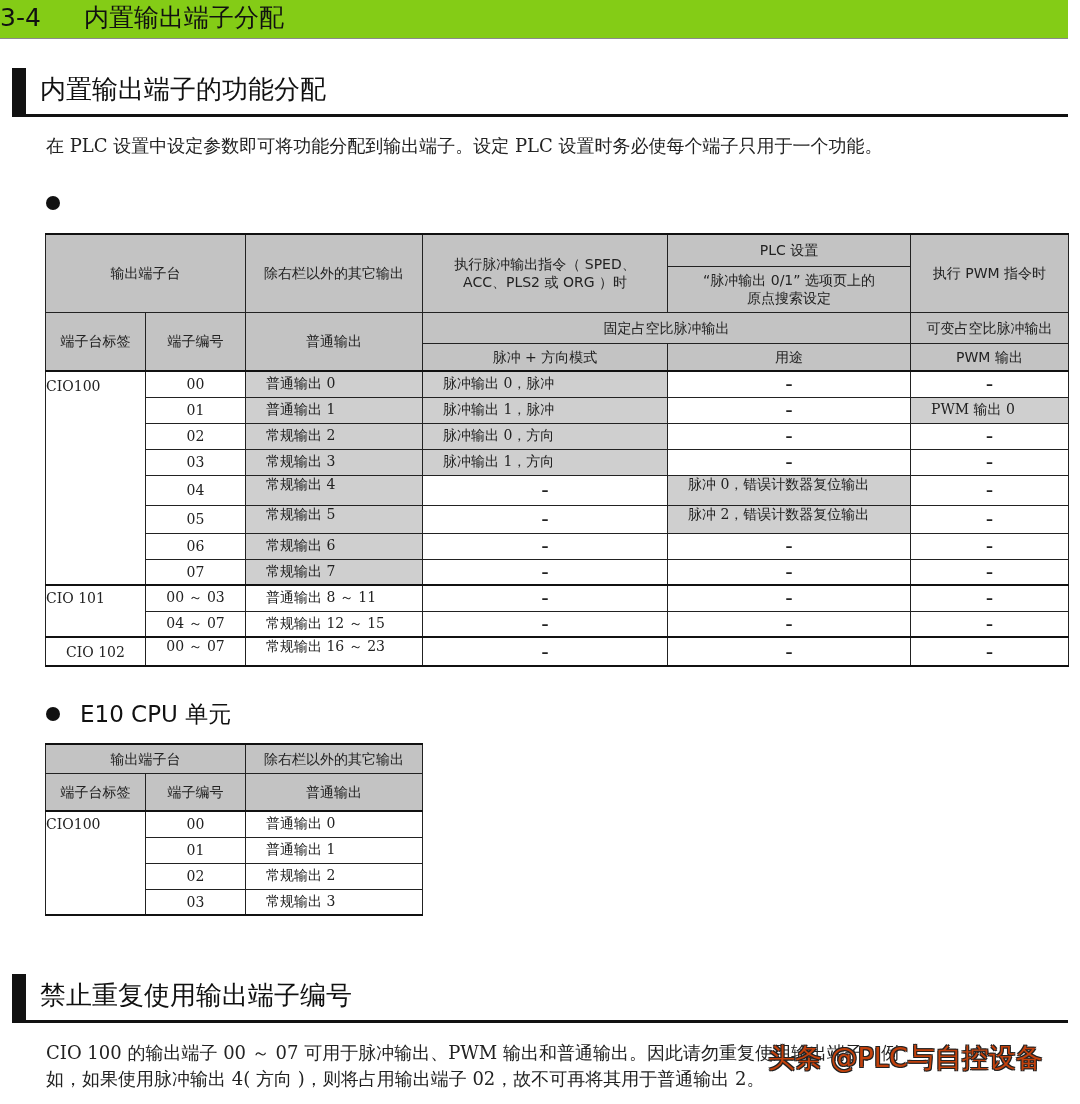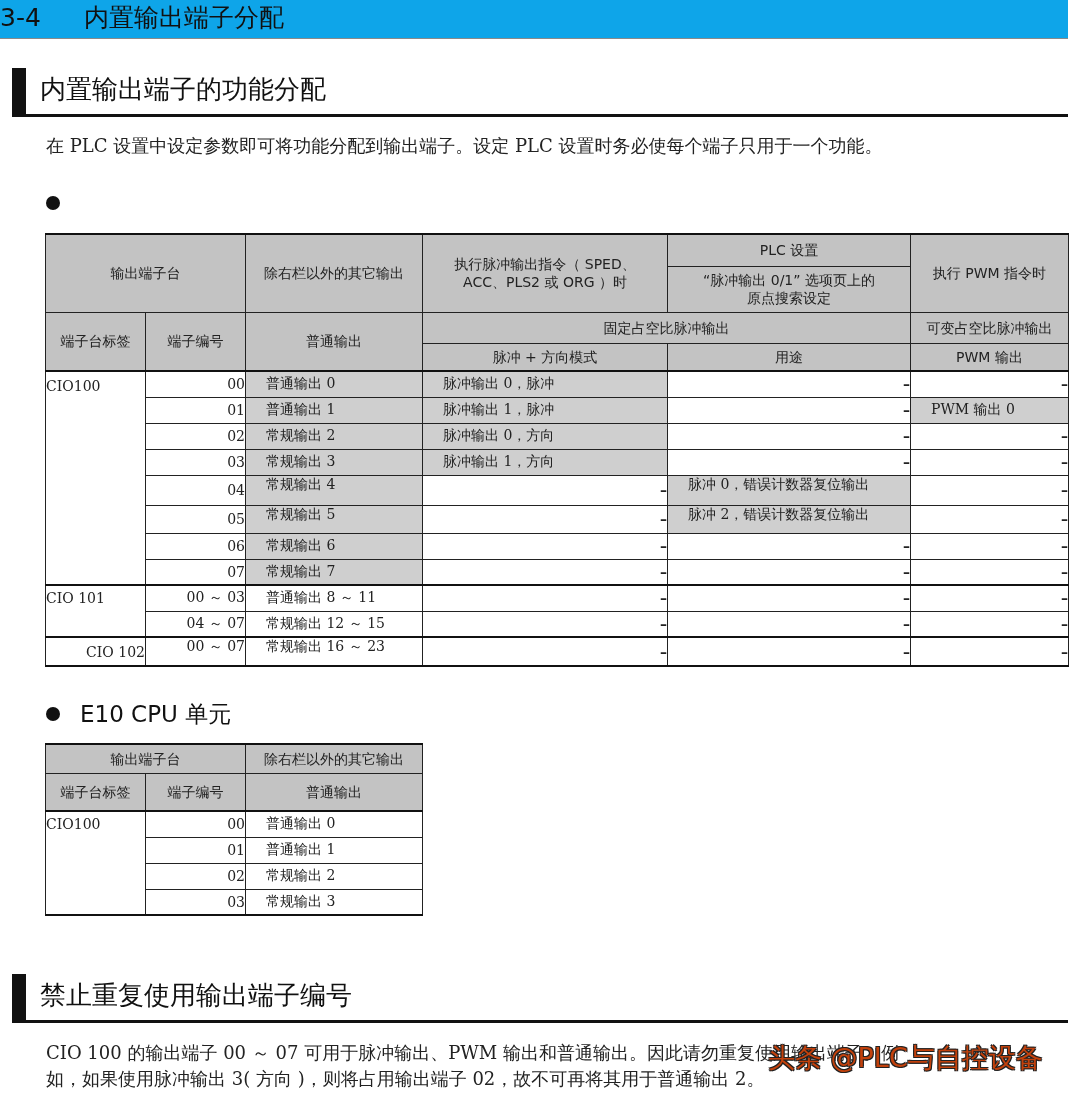--- a/index.html
+++ b/index.html
@@ -1,32 +1,32 @@
 <!DOCTYPE html>
 <html><head>
 <meta charset="utf-8">
 <style>
   html, body { margin:0; padding:0; background:#ffffff; }
   body { width:1080px; height:1104px; position:relative; overflow:hidden;
          font-family:"DejaVu Sans","Liberation Sans",sans-serif; color:#1a1a1a; }
-  .chapter-bar { position:absolute; left:0; top:0; width:1068px; height:38px; background:#0ea5e9;
+  .chapter-bar { position:absolute; left:0; top:0; width:1068px; height:38px; background:#84cc16;
                  border-bottom:1px solid #8a8a8a; }
   .chapter-bar span { position:absolute; left:0; top:2px; font-size:25px; line-height:32px; color:#111; white-space:pre; }
   .section-head { position:absolute; left:12px; width:1056px; height:50px; border-bottom:3px solid #111; }
   .section-head .mark { position:absolute; left:0; top:4px; width:14px; height:46px; background:#111; }
   .section-head .title { position:absolute; left:28px; top:8px; font-size:26px; line-height:34px; color:#111; }
   .para { position:absolute; left:46px; font-family:"DejaVu Serif","Liberation Serif",serif; font-size:18px; line-height:26px; color:#222; white-space:nowrap; }
   .bullet { position:absolute; left:46px; font-size:23px; line-height:30px; color:#111; white-space:nowrap; }
   .bullet .dot { display:inline-block; width:14px; height:14px; background:#111; border-radius:50%; margin-right:20px; vertical-align:middle; position:relative; top:-2px; }
 
   table.grid { position:absolute; border-collapse:collapse; table-layout:fixed; }
   table.grid td { border:1.5px solid #222; padding:0; font-size:14px; }
   table.grid td.h { background:#c3c3c3; text-align:center; font-family:"DejaVu Sans","Liberation Sans",sans-serif; font-size:14px; line-height:18px; color:#222; }
   table.grid td.b { font-family:"DejaVu Serif","Liberation Serif",serif; font-size:14px; color:#222; white-space:nowrap; }
-  table.grid td.c { text-align:right; }
+  table.grid td.c { text-align:center; }
   table.grid td.l { text-align:left; padding-left:20px; }
   table.grid td.g { background:#cfcfcf; }
   table.grid td.lab { vertical-align:top; padding-top:6px; border-bottom:none; }
   table.grid td.dash { font-weight:bold; }
   table.grid tr.top-thick td { border-top:2.5px solid #111; }
   table.grid tr.bottom-thick td { border-bottom:2.5px solid #111; }
   table.grid td.lab-end { border-bottom:2.5px solid #111; }
 
   .watermark { position:absolute; left:768px; top:1040px; font-size:27px; color:#c2410c; white-space:nowrap;
                text-shadow: -1px -1px 0 #222, 1px -1px 0 #222, -1px 1px 0 #222, 1px 1px 0 #222; letter-spacing:0px; }
@@ -213,15 +213,15 @@
   </tr>
 </tbody>
   </table>
 
 <div class="section-head" style="top:970px">
   <div class="mark"></div>
   <div class="title">禁止重复使用输出端子编号</div>
 </div>
 
 <div class="para" style="top:1040px">CIO 100 的输出端子 00 ～ 07 可用于脉冲输出、PWM 输出和普通输出。因此请勿重复使用输出端子。例</div>
-<div class="para" style="top:1066px">如，如果使用脉冲输出 3( 方向 )，则将占用输出端子 02，故不可再将其用于普通输出 2。</div>
+<div class="para" style="top:1066px">如，如果使用脉冲输出 4( 方向 )，则将占用输出端子 02，故不可再将其用于普通输出 2。</div>
 
 <div class="watermark">头条 @PLC与自控设备</div>
 
 </body></html>

